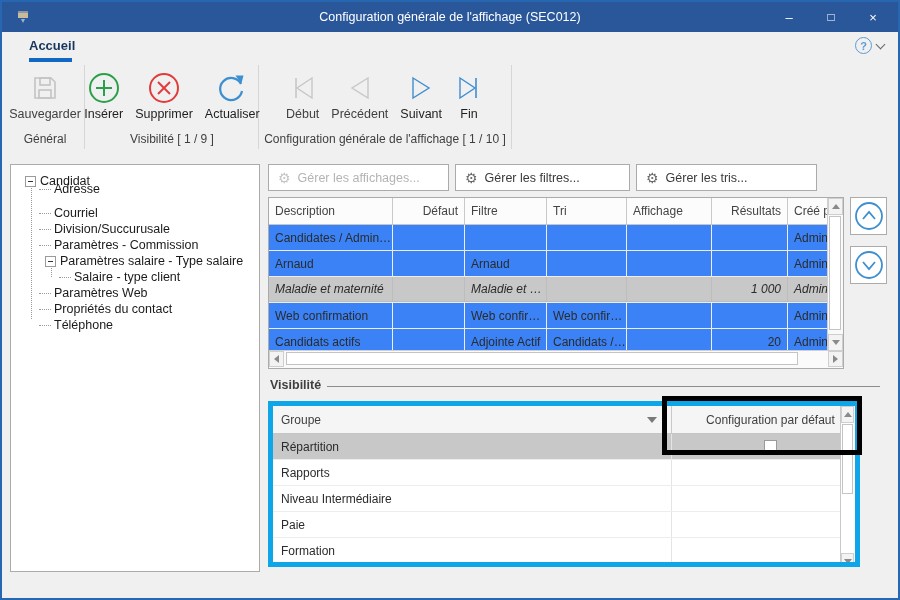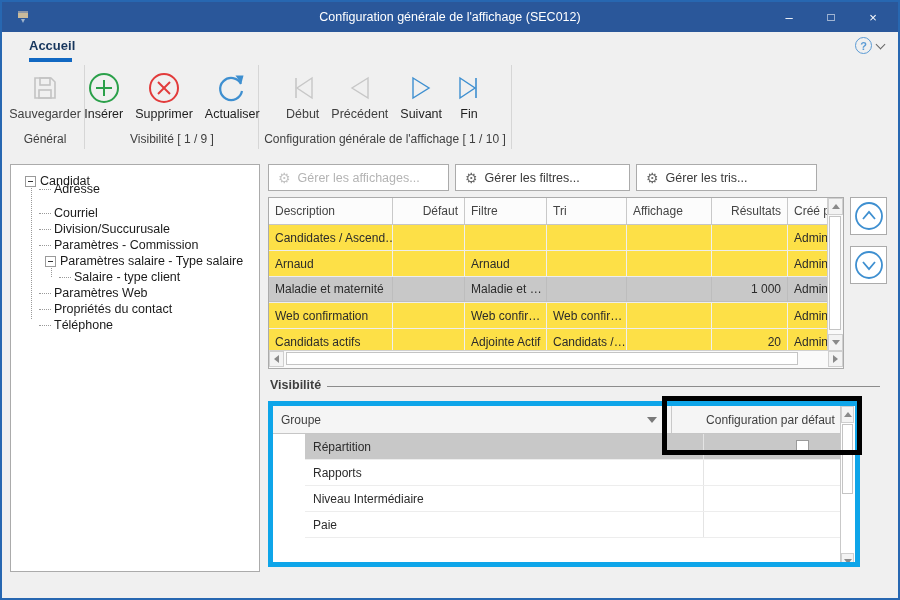--- a/index.html
+++ b/index.html
@@ -55,32 +55,32 @@
   .trail{position:absolute;width:1px;border-left:1px dotted #9A9A9A;}
 
   
   .abtn{position:absolute;top:11px;height:27px;background:#FFFFFF;border:1px solid #ABABAB;
         box-sizing:border-box;display:flex;align-items:center;padding-left:9px;gap:7px;font-size:12.5px;color:#3A3A3A;}
   .abtn .gear{font-size:14px;color:#6A6A6A;line-height:1;}
   .abtn.dis{color:#B4B4B4;}
   .abtn.dis .gear{color:#C4C4C4;}
 
   
-  .grid{position:absolute;left:266px;top:44px;width:576px;height:172px;background:#fde047;
+  .grid{position:absolute;left:266px;top:44px;width:576px;height:172px;background:#3b82f6;
         border:1px solid #ABABAB;box-sizing:border-box;}
   .gcols{display:grid;grid-template-columns:124px 72px 82px 80px 85px 76px 40px;}
   .ghead{height:26px;border-bottom:1px solid #C6C6C6;background:#FCFCFC;}
   .ghead .hc{display:flex;align-items:center;padding:0 6px;color:#444;border-right:1px solid #C9C9C9;
              overflow:hidden;white-space:nowrap;}
   .ghead .hc.r{justify-content:flex-end;}
   .grow{height:25px;border-bottom:1px solid #EDEDED;}
   .grow .gc{display:flex;align-items:center;padding:0 6px;border-right:1px solid #EFEFEF;
             overflow:hidden;white-space:nowrap;color:#2B2B2B;}
   .grow .gc.r{justify-content:flex-end;}
-  .grow.sel{background:#C8C8C8;}
+  .grow.sel{background:#C8C8C8;font-style:italic;}
   .grow.sel .gc{border-right-color:#BDBDBD;border-bottom:1px solid #BDBDBD;}
   
   .gvs{position:absolute;right:0;top:0;width:15px;height:153px;background:#FAFAFA;border-left:1px solid #D0D0D0;}
   .sbtn{position:absolute;left:0;width:15px;height:17px;background:#F3F3F3;border:1px solid #CFCFCF;
         box-sizing:border-box;display:flex;align-items:center;justify-content:center;}
   .tri{width:0;height:0;}
   .tri.up{border-left:4px solid transparent;border-right:4px solid transparent;border-bottom:5px solid #8A8A8A;}
   .tri.dn{border-left:4px solid transparent;border-right:4px solid transparent;border-top:5px solid #8A8A8A;}
   .tri.lf{border-top:4px solid transparent;border-bottom:4px solid transparent;border-right:5px solid #8A8A8A;}
   .tri.rt{border-top:4px solid transparent;border-bottom:4px solid transparent;border-left:5px solid #8A8A8A;}
@@ -100,21 +100,21 @@
   
   .vtable{position:absolute;left:266px;top:248px;width:592px;height:166px;background:#FFFFFF;
           border:5px solid #0ea5e9;box-sizing:border-box;overflow:hidden;}
   .vcols{display:grid;grid-template-columns:399px 197px;}
   .vhead{height:27px;background:#F5F5F5;border-bottom:1px solid #C6C6C6;}
   .vhead .hc{display:flex;align-items:center;padding:0 8px;color:#3F3F3F;overflow:hidden;white-space:nowrap;}
   .vhead .hc.center{justify-content:center;}
   .vhead .hc.first{border-right:1px solid #C9C9C9;justify-content:space-between;}
   .ddarrow{width:0;height:0;border-left:5px solid transparent;border-right:5px solid transparent;
            border-top:6px solid #7A7A7A;margin-right:6px;}
-  .vrow{height:25px;border-bottom:1px solid #EDEDED;margin-left:32px;}
+  .vrow{height:25px;border-bottom:1px solid #EDEDED;}
   .vrow .gc{display:flex;align-items:center;padding:0 8px;color:#2B2B2B;overflow:hidden;white-space:nowrap;}
   .vrow .gc.first{border-right:1px solid #E4E4E4;}
   .vrow .gc.center{justify-content:center;}
   .vrow.sel{background:#C8C8C8;}
   .checkbox{width:13px;height:13px;background:#FFFFFF;border:1px solid #9A9A9A;box-sizing:border-box;}
   .vvs{position:absolute;right:0;top:0;width:14px;height:164px;background:#FFFFFF;border-left:1px solid #C9C9C9;}
 
   
   .anno{position:absolute;left:660px;top:243px;width:200px;height:59px;border:5px solid #000000;
         box-sizing:border-box;z-index:5;pointer-events:none;}
@@ -306,21 +306,21 @@
         <div class="hc">Description</div>
         <div class="hc r">Défaut</div>
         <div class="hc">Filtre</div>
         <div class="hc">Tri</div>
         <div class="hc">Affichage</div>
         <div class="hc r">Résultats</div>
         <div class="hc">Créé p</div>
       </div>
 
       <div class="gcols grow">
-        <div class="gc">Candidates / Ascend…</div>
+        <div class="gc">Candidates / Admin…</div>
         <div class="gc"></div>
         <div class="gc"></div>
         <div class="gc"></div>
         <div class="gc"></div>
         <div class="gc r"></div>
         <div class="gc">Admin</div>
       </div>
       <div class="gcols grow">
         <div class="gc">Arnaud</div>
         <div class="gc"></div>
@@ -416,20 +416,21 @@
       </div>
       <div class="vcols vrow">
         <div class="gc first">Niveau Intermédiaire</div>
         <div class="gc center"></div>
       </div>
       <div class="vcols vrow">
         <div class="gc first">Paie</div>
         <div class="gc center"></div>
       </div>
       <div class="vcols vrow">
+        <div class="gc first">Formation</div>
         <div class="gc center"></div>
       </div>
       <div class="vcols vrow">
         <div class="gc first">Facturation</div>
         <div class="gc center"></div>
       </div>
 
       <div class="vvs">
         <span class="sbtn" style="top:0;width:13px">
             <span class="tri up"></span>

